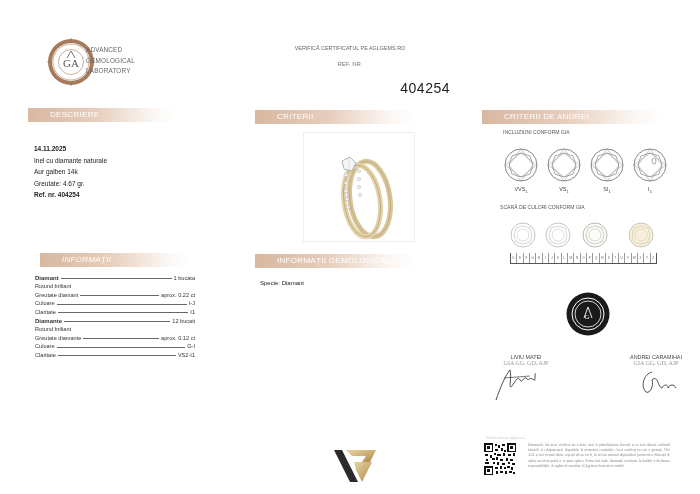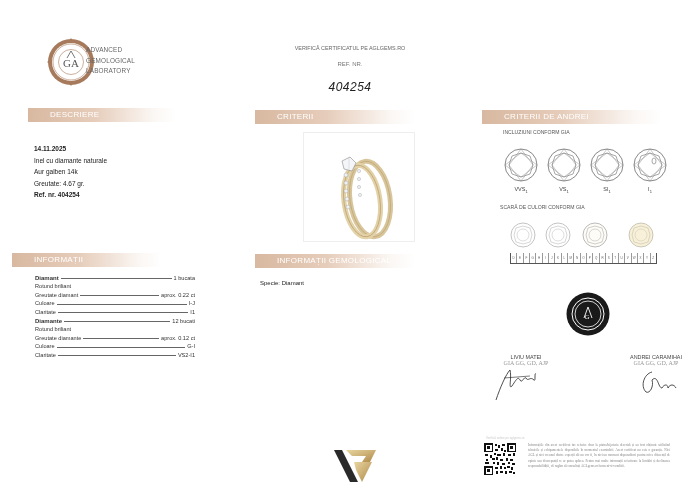--- a/index.html
+++ b/index.html
@@ -4,28 +4,28 @@
 <style>
   * { box-sizing: border-box; margin: 0; padding: 0; }
   body { width: 700px; height: 494px; background: #ffffff; font-family: "Liberation Sans", sans-serif; color: #222; position: relative; overflow: hidden; }
   .abs { position: absolute; }
 
   
   .seal { left: 47px; top: 38px; width: 48px; height: 48px; }
   .lab-name { left: 86px; top: 45px; font-size: 7.5px; line-height: 10.5px; color: #666; letter-spacing: 0.2px; font-family: "Liberation Sans Narrow", "Liberation Sans", sans-serif; transform: scaleX(0.85); transform-origin: left; }
   .verify { left: 250px; top: 45px; width: 200px; text-align: center; font-size: 6px; color: #666; transform: scaleX(0.9); }
   .refnr-label { left: 250px; top: 61px; width: 200px; text-align: center; font-size: 6px; color: #777; }
-  .refnr-value { left: 250px; top: 80px; width: 200px; text-align: center; font-size: 12px; color: #222; letter-spacing: 0.5px; font-style: italic; }
+  .refnr-value { left: 250px; top: 80px; width: 200px; text-align: right; font-size: 14px; color: #222; letter-spacing: 0.5px; }
 
   
   .sec-head { height: 14px; background: linear-gradient(to right, #d8b8a0 0%, #e6cdbb 45%, #fbf7f4 85%, #ffffff 100%); color: #fff; font-size: 8px; line-height: 14px; padding-left: 22px; letter-spacing: 0.3px; }
   .sh-desc { left: 28px; top: 108px; width: 148px; }
   .sh-img { left: 255px; top: 110px; width: 160px; }
   .sh-crit { left: 482px; top: 110px; width: 180px; }
-  .sh-info { left: 12px; top: 253px; width: 150px; }
+  .sh-info { left: 40px; top: 253px; width: 150px; font-style: italic; }
   .sh-sup { left: 255px; top: 254px; width: 160px; }
 
   
   .desc { left: 34px; top: 143px; font-size: 6.5px; line-height: 11.5px; color: #222; }
   .desc .b { font-weight: bold; }
 
   
   .info { left: 35px; top: 272px; width: 160px; font-size: 5.6px; color: #333; }
   .info-row { display: flex; align-items: flex-end; height: 8.6px; }
   .info-row .lbl { white-space: nowrap; }

